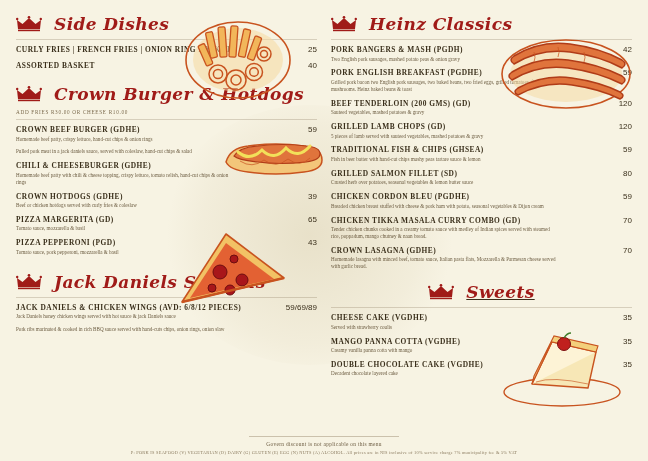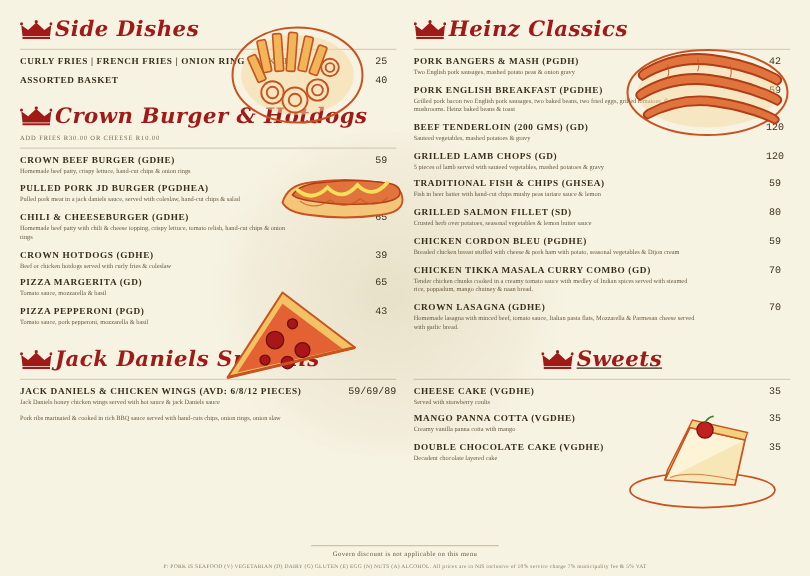--- a/index.html
+++ b/index.html
@@ -16,21 +16,21 @@
     position:absolute;left:160px;top:105px;width:300px;height:260px;
     border-radius:50%;
     background:radial-gradient(circle at 50% 50%, rgba(220,210,180,.55) 0%, rgba(220,210,180,.18) 55%, rgba(220,210,180,0) 72%);
     pointer-events:none;
   }
   .page{position:absolute;inset:0;padding:14px 16px 0 16px;box-sizing:border-box;}
   .cols{display:flex;gap:14px;}
   .col{width:50%;}
 
   
-  .sec-head{display:flex;align-items:center;gap:2px;margin-bottom:5px;}
+  .sec-head{display:flex;align-items:center;gap:12px;margin-bottom:5px;}
   .crown{width:26px;height:16px;flex:none;position:relative;}
   .crown svg{display:block}
   .sec-title{
     font-family:"DejaVu Serif", serif;
     font-size:17px;
     letter-spacing:.4px;
     color:#a01b18;
     font-weight:bold;
     font-style:italic;
   }
@@ -40,22 +40,22 @@
   }
 
   
   .item{margin-bottom:6px;}
   .item-row{display:flex;align-items:baseline;}
   .item-name{
     font-size:7.4px;letter-spacing:.5px;color:#3a2f1b;font-weight:bold;
     text-transform:uppercase;flex:1 1 auto;padding-right:6px;line-height:1.15;
   }
   .item-price{
-    font-size:8px;color:#3a2f1b;flex:none;text-align:center;min-width:24px;
-    font-family:Liberation Mono, monospace;
+    font-size:8px;color:#3a2f1b;flex:none;text-align:right;min-width:24px;
+    font-family:Liberation Sans, sans-serif;
   }
   .item-desc{
     font-size:5.1px;color:#6b5b40;line-height:1.35;margin-top:1px;
     max-width:215px;
   }
   .sep{height:1px;background:rgba(120,100,70,.25);margin:3px 0 5px 0;}
 
   .block{margin-bottom:10px;}
 
   
@@ -139,24 +139,20 @@
         <div class="sep"></div>
 
         <div class="item">
           <div class="item-row">
             <div class="item-name">CROWN BEEF BURGER (GDHE)</div>
             <div class="item-price">59</div>
           </div>
           <div class="item-desc">Homemade beef patty, crispy lettuce, hand-cut chips &amp; onion rings</div>
         </div>
         <div class="item">
-          <div class="item-row">
-            <div class="item-name">PULLED PORK JD BURGER (PGDHEA)</div>
-            <div class="item-price">59</div>
-          </div>
           <div class="item-desc">Pulled pork meat in a jack daniels sauce, served with coleslaw, hand-cut chips &amp; salad</div>
         </div>
         <div class="item">
           <div class="item-row">
             <div class="item-name">CHILI &amp; CHEESEBURGER (GDHE)</div>
             <div class="item-price">65</div>
           </div>
           <div class="item-desc">Homemade beef patty with chili &amp; cheese topping, crispy lettuce, tomato relish, hand-cut chips &amp; onion rings</div>
         </div>
         <div class="item">

